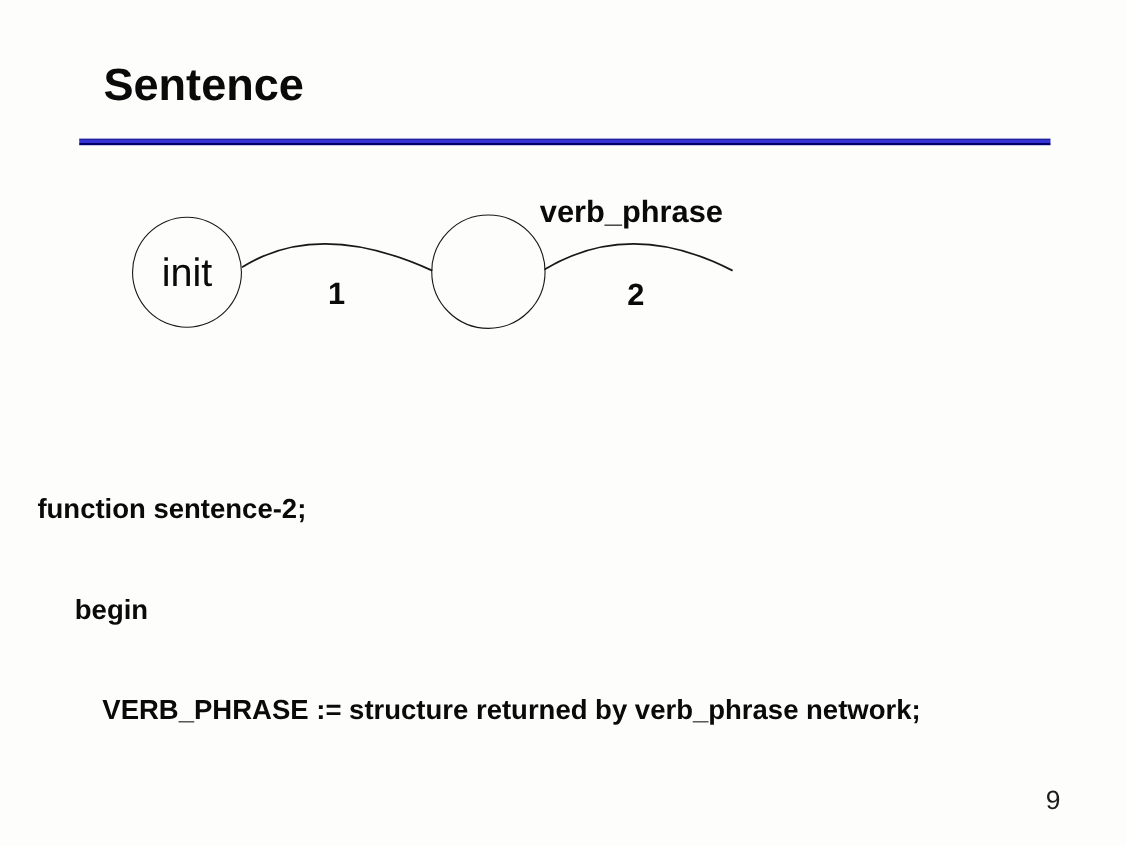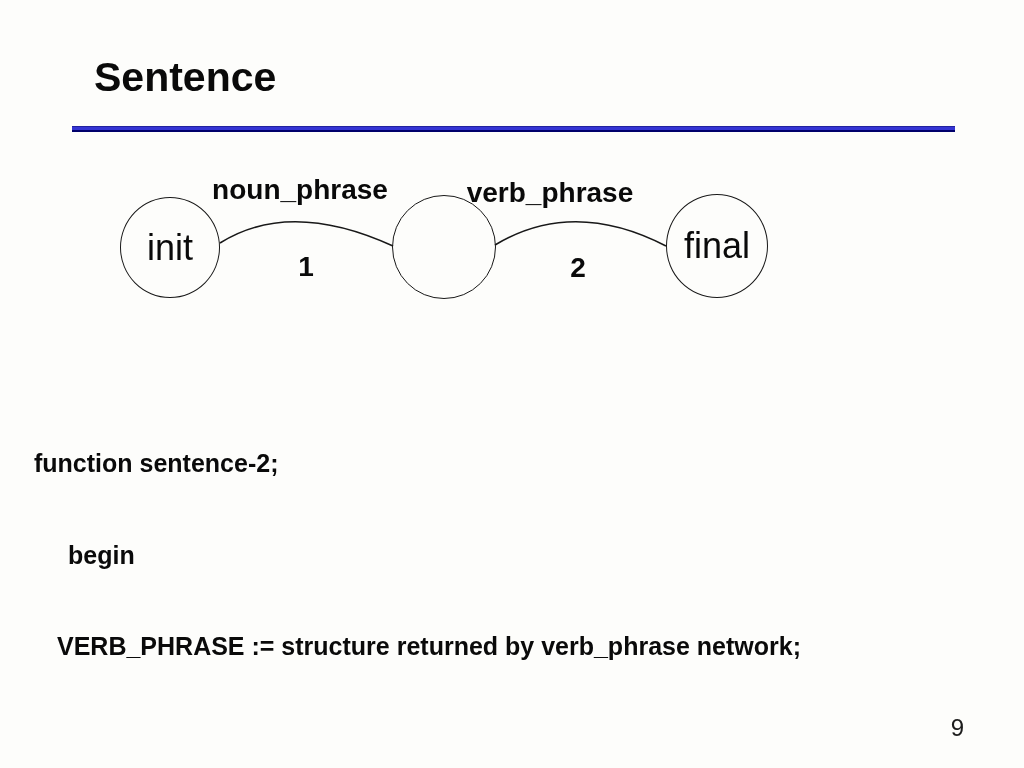--- a/index.html
+++ b/index.html
@@ -55,21 +55,21 @@
   .edge-label {
     position: absolute;
     width: 220px;
     text-align: center;
     font-size: 28px;
     font-weight: 700;
     line-height: 1;
     white-space: nowrap;
   }
   .edge-label-noun { left: 190px; top: 176px; }
-  .edge-label-verb { left: 440px; top: 179px; }
+  .edge-label-verb { left: 464px; top: 179px; }
   .edge-num {
     position: absolute;
     width: 60px;
     text-align: center;
     font-size: 28px;
     font-weight: 700;
     line-height: 1;
   }
   .edge-num-1 { left: 276px; top: 253px; }
   .edge-num-2 { left: 548px; top: 254px; }
@@ -78,21 +78,21 @@
     left: 0;
     top: 387px;
     font-size: 25px;
     font-weight: 700;
     line-height: 30.5px;
     white-space: pre;
   }
   .cl { height: 30.5px; }
   .ind0 { padding-left: 34px; }
   .ind1 { padding-left: 68px; }
-  .ind2 { padding-left: 57px; }
+  .ind2 { padding-left: 93px; }
   .page-number {
     position: absolute;
     left: 930px;
     top: 714px;
     width: 34px;
     text-align: right;
     font-size: 24px;
     font-weight: 400;
     line-height: 1.2;
     color: #1c1c1c;
@@ -106,30 +106,26 @@
   <h1 class="title">Sentence</h1>
 
   <div class="rule"></div>
 
   <div class="node node-init">
     <span>init</span>
   </div>
   <div class="node node-mid">
     <span></span>
   </div>
-  <div class="node node-final">
-    <span>final</span>
-  </div>
 
   <svg class="arcs" viewBox="0 0 480 70" aria-hidden="true">
     <path class="arc" d="M 20 53 Q 90 9 193 56"></path>
     <path class="arc" d="M 295 55 Q 373 8 466 56"></path>
   </svg>
 
-  <div class="edge-label edge-label-noun">noun_phrase</div>
   <div class="edge-num edge-num-1">1</div>
   <div class="edge-label edge-label-verb">verb_phrase</div>
   <div class="edge-num edge-num-2">2</div>
 
   <div class="code">
     <div class="cl ind0">function sentence-2;</div>
     <div class="cl ind1">begin</div>
     <div class="cl ind2">VERB_PHRASE := structure returned by verb_phrase network;</div>
     
     

